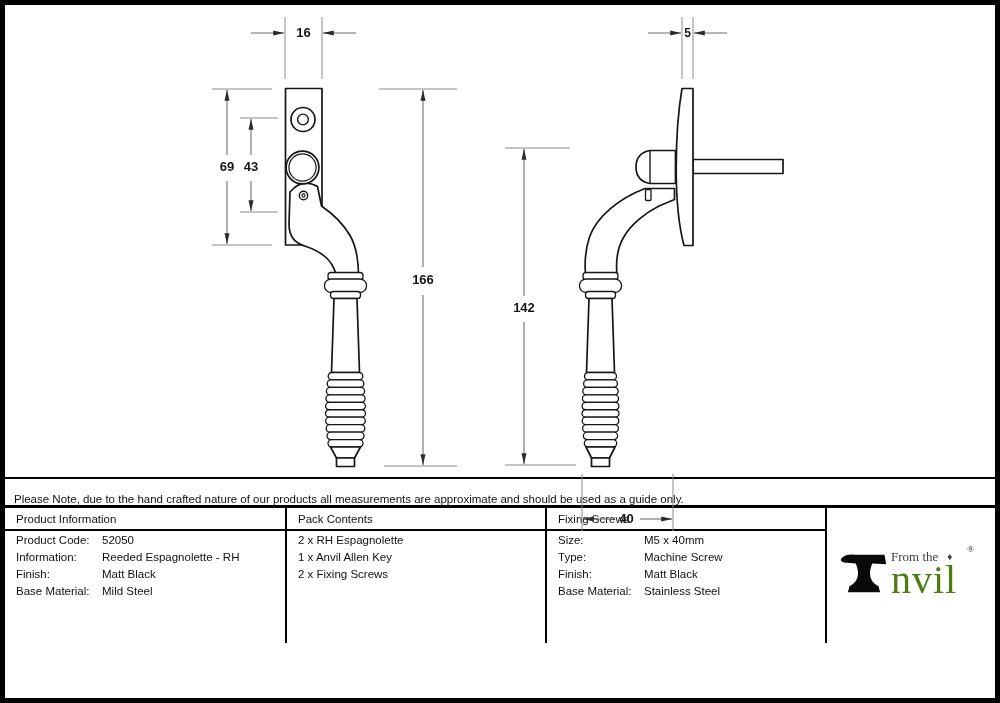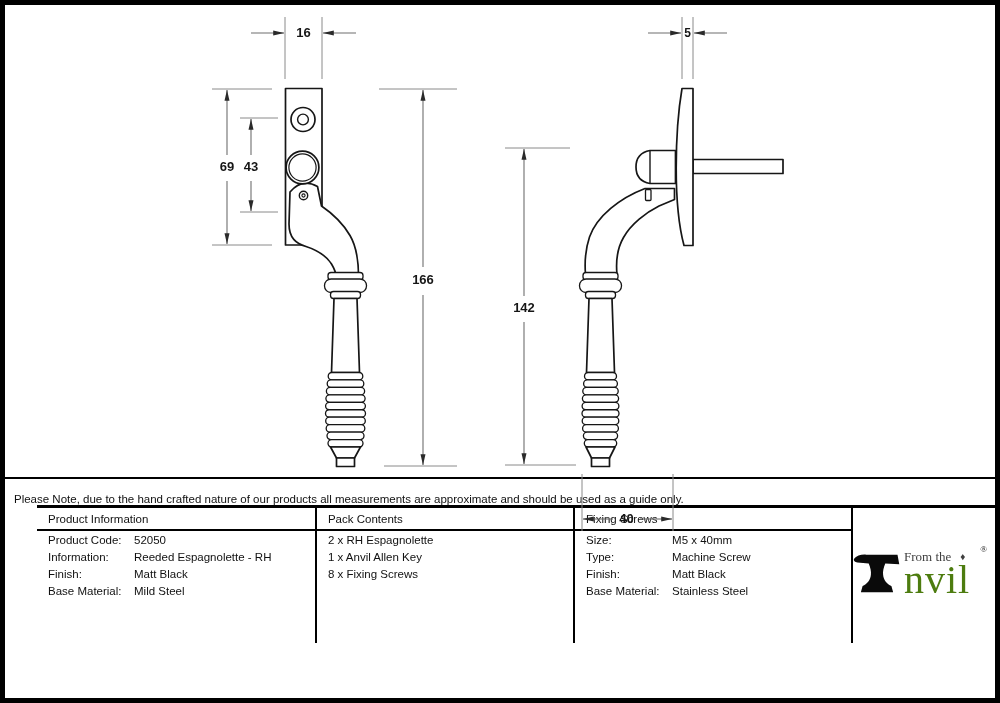--- a/index.html
+++ b/index.html
@@ -15,21 +15,21 @@
   .pline{stroke:#161616;stroke-width:1.4;fill:none;}
   .ext{stroke:#8a8a8a;stroke-width:1;fill:none;}
   .dim{stroke:#6e6e6e;stroke-width:1.1;fill:none;}
   .dimtxt{font-family:"Liberation Sans",sans-serif;font-size:13px;font-weight:bold;
           fill:#161616;text-anchor:middle;dominant-baseline:middle;}
   .dimtxt.small{font-size:12px;}
   .note-bar{
     height:28px;box-sizing:border-box;border-top:2px solid #000;
     display:flex;align-items:flex-end;padding-left:9px;font-size:11.5px;
   }
-  .spec-table{display:flex;box-sizing:border-box;border-top:3px solid #000;height:138px;margin-left:32px;}
+  .spec-table{display:flex;box-sizing:border-box;border-top:3px solid #000;height:138px;}
   .col{box-sizing:border-box;}
   .col + .col{border-left:2px solid #000;}
   .col1{width:280px;}
   .col2{width:260px;}
   .col3{width:280px;}
   .col4{flex:1;display:flex;align-items:center;justify-content:center;}
   .cell-header{
     height:23px;box-sizing:border-box;border-bottom:2px solid #000;
     display:flex;align-items:center;padding-left:11px;font-size:11.5px;
   }
@@ -222,21 +222,21 @@
       </div>
     </div>
 
     <div class="col col2">
       <div class="cell-header">
         <span>Pack Contents</span>
       </div>
       <div class="cell-body">
         <div class="list-row">2 x RH Espagnolette</div>
         <div class="list-row">1 x Anvil Allen Key</div>
-        <div class="list-row">8 x Fixing Screws</div>
+        <div class="list-row">2 x Fixing Screws</div>
       </div>
     </div>
 
     <div class="col col3">
       <div class="cell-header">
         <span>Fixing Screws</span>
       </div>
       <div class="cell-body">
         <div class="kv-row">
           <span class="kv-label">Size:</span>

